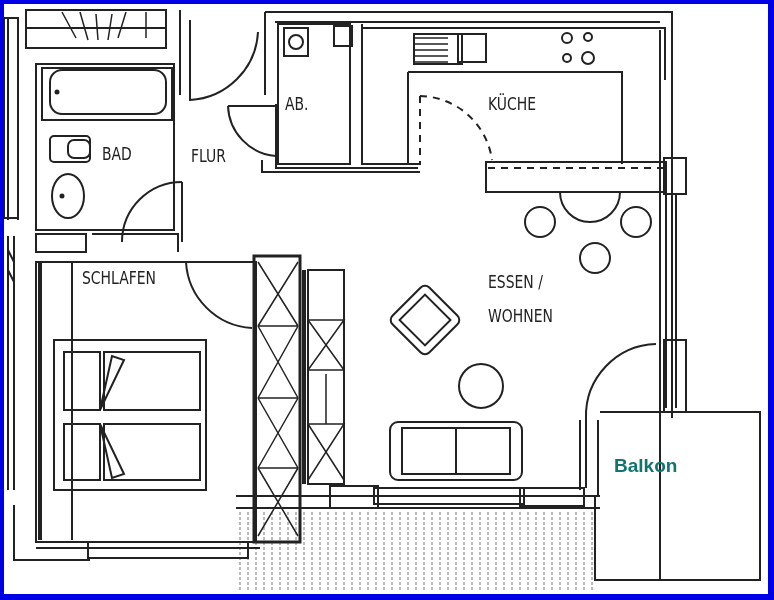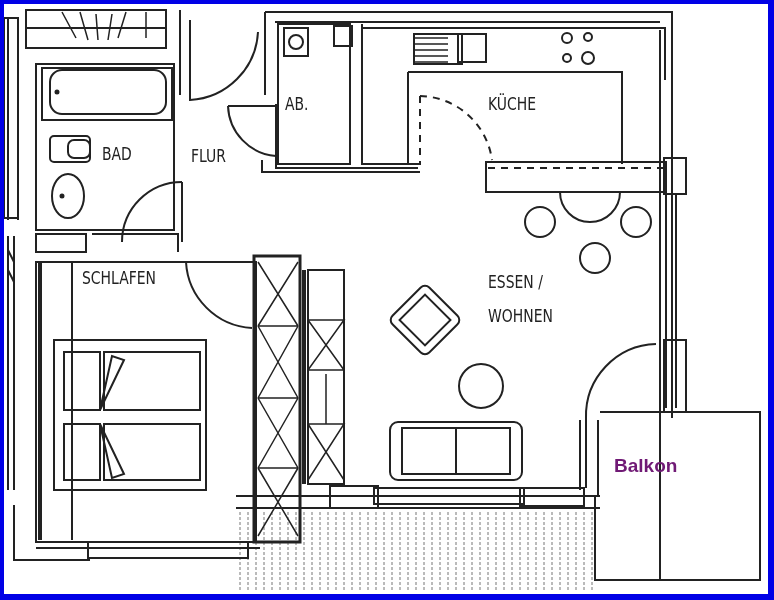--- a/index.html
+++ b/index.html
@@ -1,20 +1,20 @@
 <!DOCTYPE html>
 <html><head>
 <meta charset="utf-8">
 <style>
   html, body { margin:0; padding:0; background:#0000e6; }
   body { width:774px; height:600px; overflow:hidden; position:relative; }
   #frame { position:absolute; left:4px; top:4px; width:764px; height:590px; background:#fff; overflow:hidden; }
   svg { position:absolute; left:-4px; top:-4px; }
   .lbl { position:absolute; font-family:"DejaVu Sans", sans-serif; font-size:17px; color:#222; letter-spacing:0px; transform:scaleX(0.82); transform-origin:left top; line-height:1; }
-  .lbl-bold { position:absolute; font-family:"Liberation Sans", sans-serif; font-weight:bold; font-size:19px; color:#701a75; line-height:1; }
+  .lbl-bold { position:absolute; font-family:"Liberation Sans", sans-serif; font-weight:bold; font-size:19px; color:#0f766e; line-height:1; }
 </style>
 </head>
 <body>
 
 <div id="frame">
 <svg width="774" height="600" viewBox="0 0 774 600">
   <g fill="none" stroke="#222" stroke-width="2">
 
     <path d="M265 12 H672 V30"></path>
     <path d="M265 12 V95"></path>

